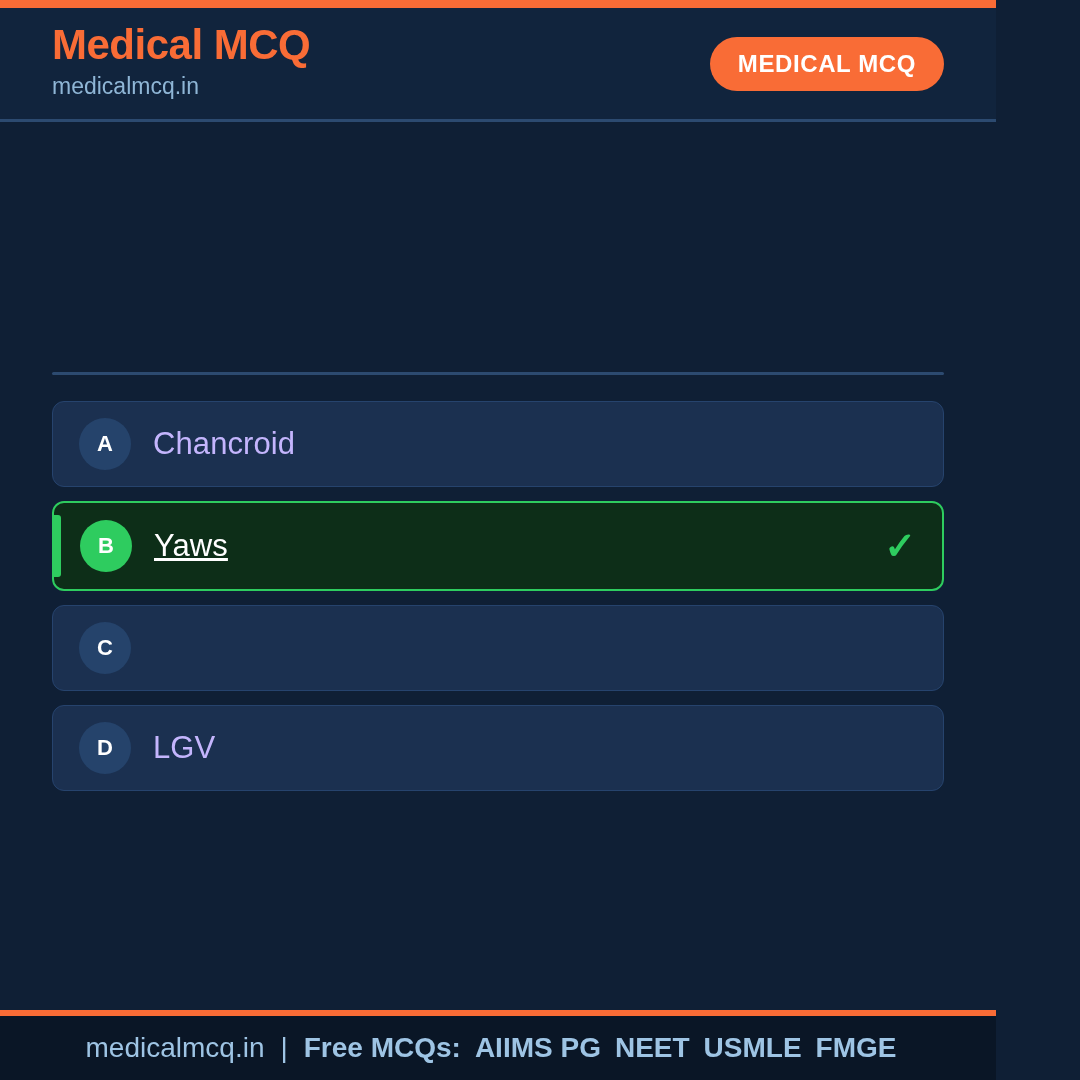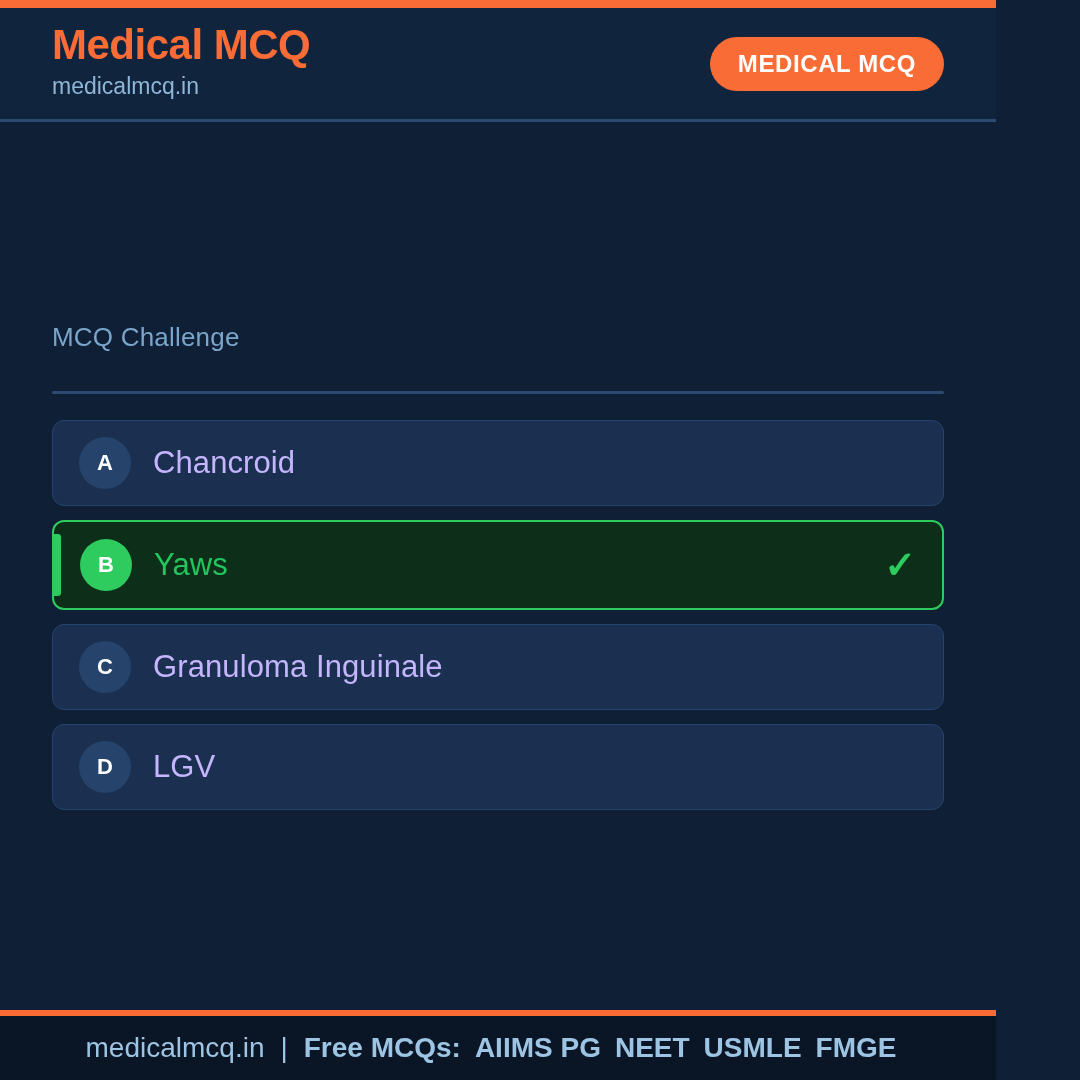--- a/index.html
+++ b/index.html
@@ -144,21 +144,21 @@
     display: block;
     position: absolute;
     left: 0;
     top: 12px;
     bottom: 12px;
     width: 7px;
     background: #2ecc5f;
     border-radius: 0 3px 3px 0;
   }
   .option.correct .badge { background: #2ecc5f; color: #ffffff; }
-  .option.correct .opt-text { color: #22c55e; }
+  .option.correct .opt-text { color: #ffffff; text-decoration: underline; }
   .option.correct .check {
     display: block;
     margin-left: auto;
     color: #2ecc5f;
     font-size: 38px;
     line-height: 1;
     font-weight: bold;
   }
 
   
@@ -194,21 +194,20 @@
 
   <div class="header">
     <div class="brand">
       <div class="brand-title">Medical MCQ</div>
       <div class="brand-sub">medicalmcq.in</div>
     </div>
     <div class="header-badge">MEDICAL MCQ</div>
   </div>
 
   <div class="main">
-    <div class="eyebrow">MCQ Challenge</div>
     <div class="rule"></div>
 
     <div class="options">
 
       <div class="option">
 
         <div class="badge">A</div>
         <div class="opt-text">Chancroid</div>
 
       </div>
@@ -216,21 +215,20 @@
       <div class="option correct">
         <div class="accent-bar"></div>
         <div class="badge">B</div>
         <div class="opt-text">Yaws</div>
         <div class="check">✓</div>
       </div>
 
       <div class="option">
 
         <div class="badge">C</div>
-        <div class="opt-text">Granuloma Inguinale</div>
 
       </div>
 
       <div class="option">
 
         <div class="badge">D</div>
         <div class="opt-text">LGV</div>
 
       </div>
 

